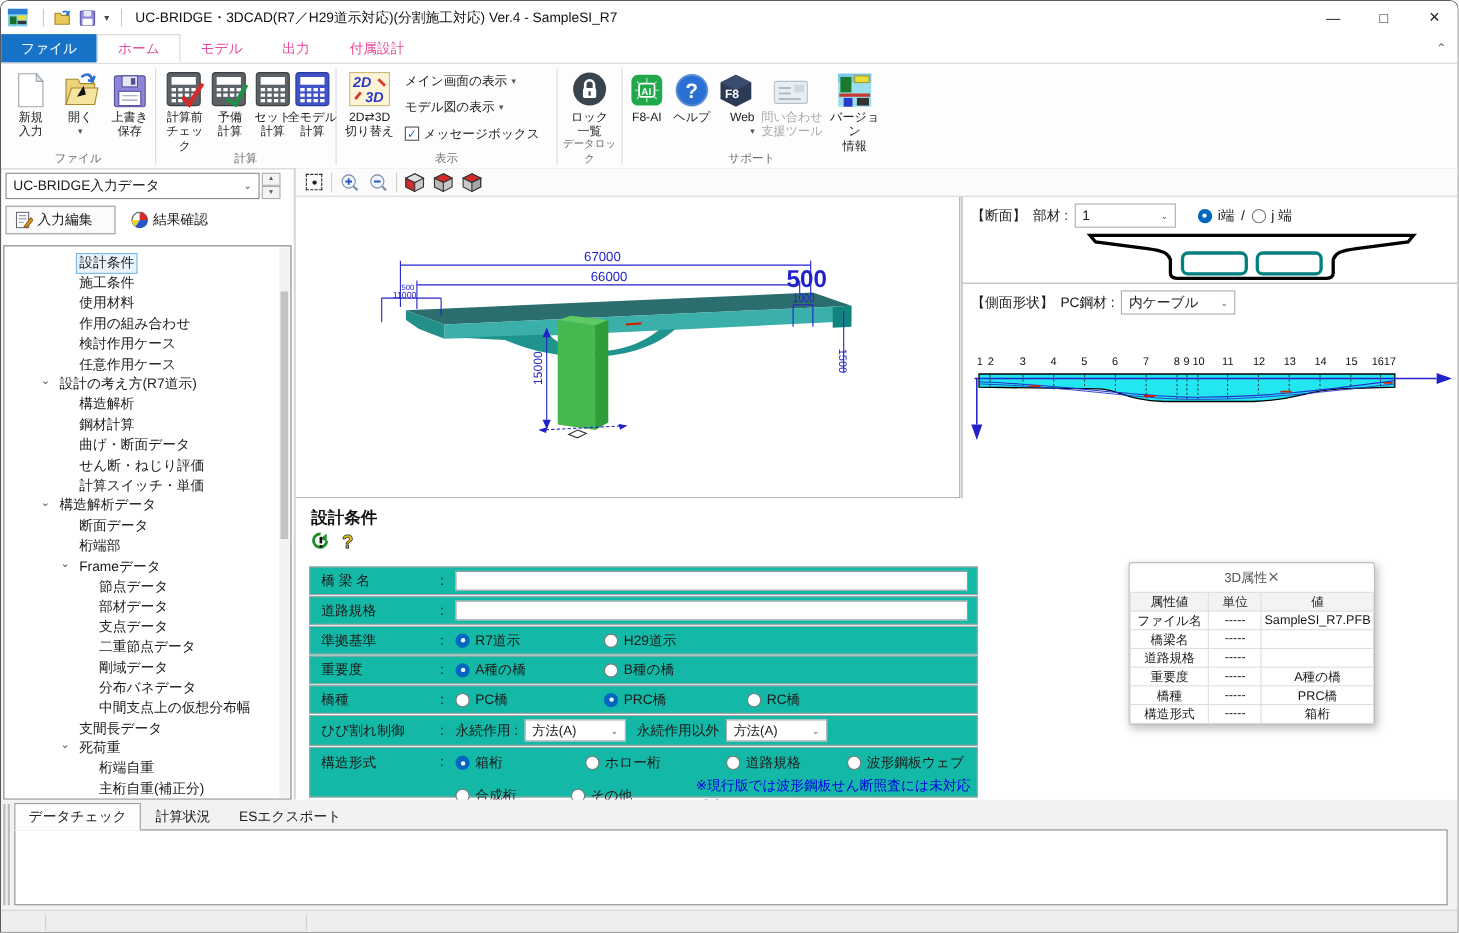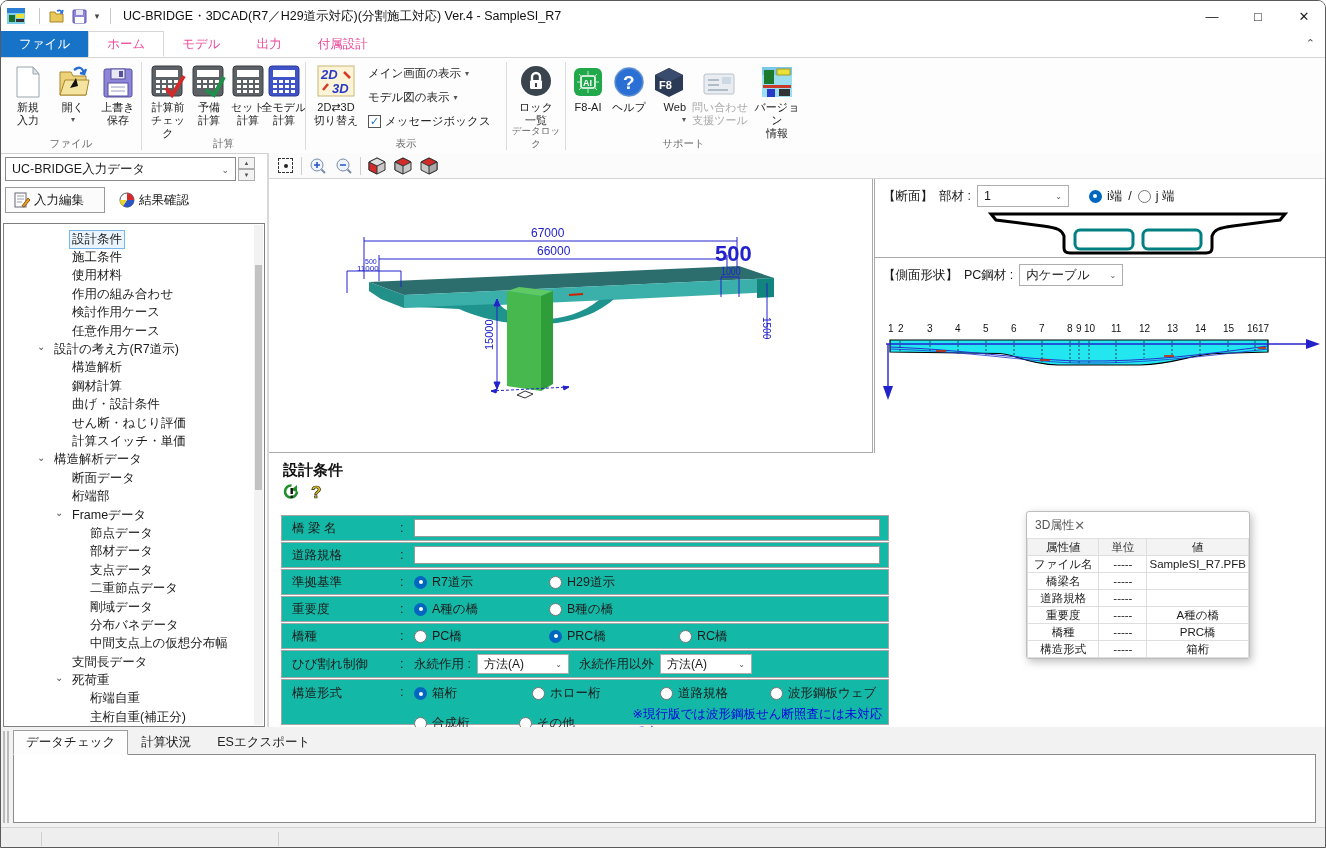--- a/index.html
+++ b/index.html
@@ -81,21 +81,21 @@
   .form-icons { position:absolute; left:14px; top:30px; display:flex; gap:10px; }
   .frow { position:absolute; left:12px; width:608px; border:1px solid #a6a6a6; background:#14b8a6; display:flex; align-items:center; }
   .flabel { width:118px; padding-left:10px; font-size:12.5px; flex:none; }
   .fcolon { width:14px; font-size:12.5px; flex:none; }
   .finput { flex:1; height:18px; border:1px solid #9a9a9a; background:#fff; margin-right:8px; }
   .fopt { display:flex; align-items:center; gap:5px; font-size:12.5px; }
   .fnote { color:#0000e0; font-size:12.5px; }
 
   
   .attrPanel { left:1025px; top:510px; width:224px; background:#fff; border:1px solid #bdbdbd; box-shadow:2px 3px 8px rgba(0,0,0,0.25); border-radius:3px; }
-  .attr-title { height:26px; display:flex; align-items:center; justify-content:flex-start; padding:0 8px; font-size:12px; color:#555; }
+  .attr-title { height:26px; display:flex; align-items:center; justify-content:center; padding:0 8px; font-size:12px; color:#555; }
   .attr-close { color:#666; font-size:13px; }
   .attr-table { width:100%; border-collapse:collapse; font-size:11.5px; }
   .attr-table td { border:1px solid #dedede; height:17px; text-align:center; padding:0 2px; white-space:nowrap; }
   .attr-table tr.hdr td { background:#f3f3f3; }
   .attr-table td.c1 { width:72px; } .attr-table td.c2 { width:50px; color:#333; } .attr-table td.c3 { width:96px; }
 
   
   .bottomArea { left:0; top:726px; width:1326px; height:100px; background:#f2f2f2; }
   .grip { position:absolute; left:2px; top:4px; width:6px; height:92px; border-left:2px solid #bbb; border-right:2px solid #bbb; }
   .btabs { position:absolute; left:12px; top:4px; display:flex; align-items:flex-end; height:24px; }
@@ -469,21 +469,21 @@
         <span class="chev">⌄</span>
         <span class="tlabel">設計の考え方(R7道示)</span>
       </div>
     <div class="titem lvB">
         <span class="tlabel">構造解析</span>
       </div>
     <div class="titem lvB">
         <span class="tlabel">鋼材計算</span>
       </div>
     <div class="titem lvB">
-        <span class="tlabel">曲げ・設計条件</span>
+        <span class="tlabel">曲げ・断面データ</span>
       </div>
     <div class="titem lvB">
         <span class="tlabel">せん断・ねじり評価</span>
       </div>
     <div class="titem lvB">
         <span class="tlabel">計算スイッチ・単価</span>
       </div>
     <div class="titem lvA">
         <span class="chev">⌄</span>
         <span class="tlabel">構造解析データ</span>

